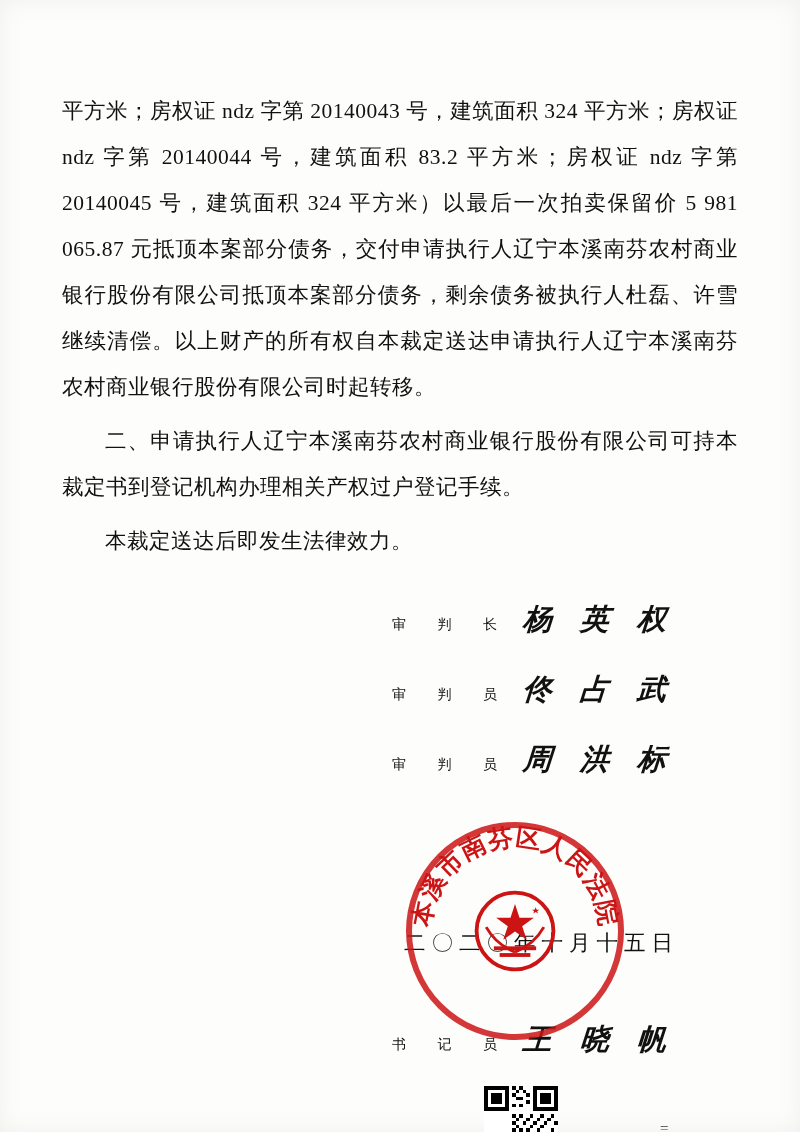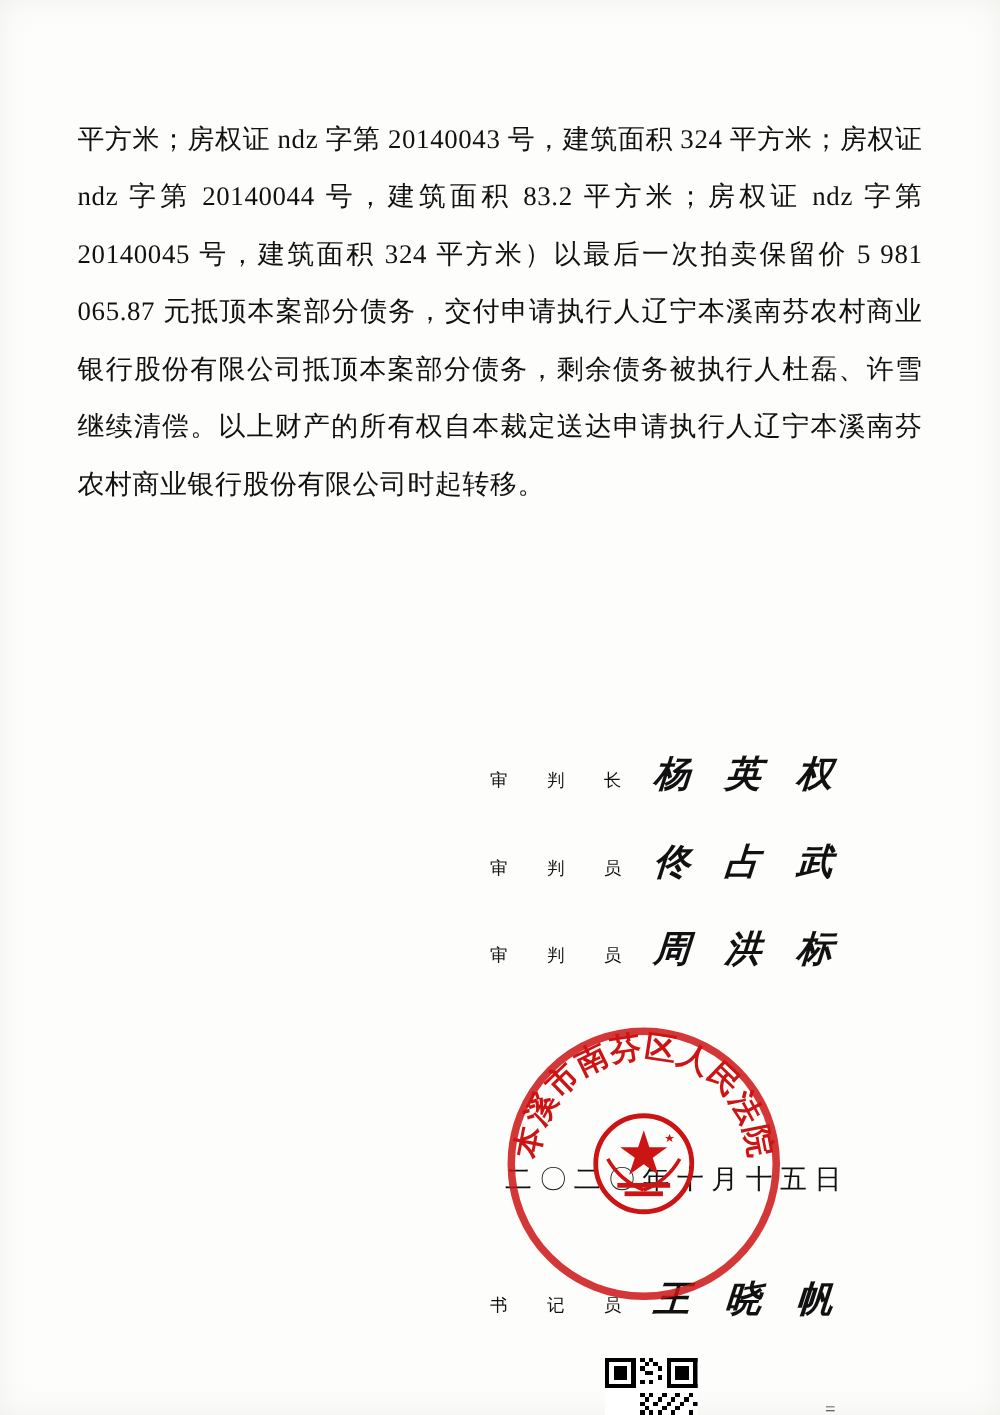--- a/index.html
+++ b/index.html
@@ -177,20 +177,22 @@
     letter-spacing: 1px;
   }
 </style>
 </head>
 <body>
 
 <div class="page">
 
   <div class="body-text">
     <p class="para">平方米；房权证 ndz 字第 20140043 号，建筑面积 324 平方米；房权证 ndz 字第 20140044 号，建筑面积 83.2 平方米；房权证 ndz 字第 20140045 号，建筑面积 324 平方米）以最后一次拍卖保留价 5 981 065.87 元抵顶本案部分债务，交付申请执行人辽宁本溪南芬农村商业银行股份有限公司抵顶本案部分债务，剩余债务被执行人杜磊、许雪继续清偿。以上财产的所有权自本裁定送达申请执行人辽宁本溪南芬农村商业银行股份有限公司时起转移。</p>
+    <p class="para indent gap-1">二、申请执行人辽宁本溪南芬农村商业银行股份有限公司可持本裁定书到登记机构办理相关产权过户登记手续。</p>
+    <p class="para indent gap-2">本裁定送达后即发生法律效力。</p>
   </div>
 
   <div class="signatures">
     <div class="sig-row">
       <span class="sig-title">审 判 长</span>
       <span class="sig-name">杨 英 权</span>
     </div>
     <div class="sig-row">
       <span class="sig-title">审 判 员</span>
       <span class="sig-name">佟 占 武</span>

